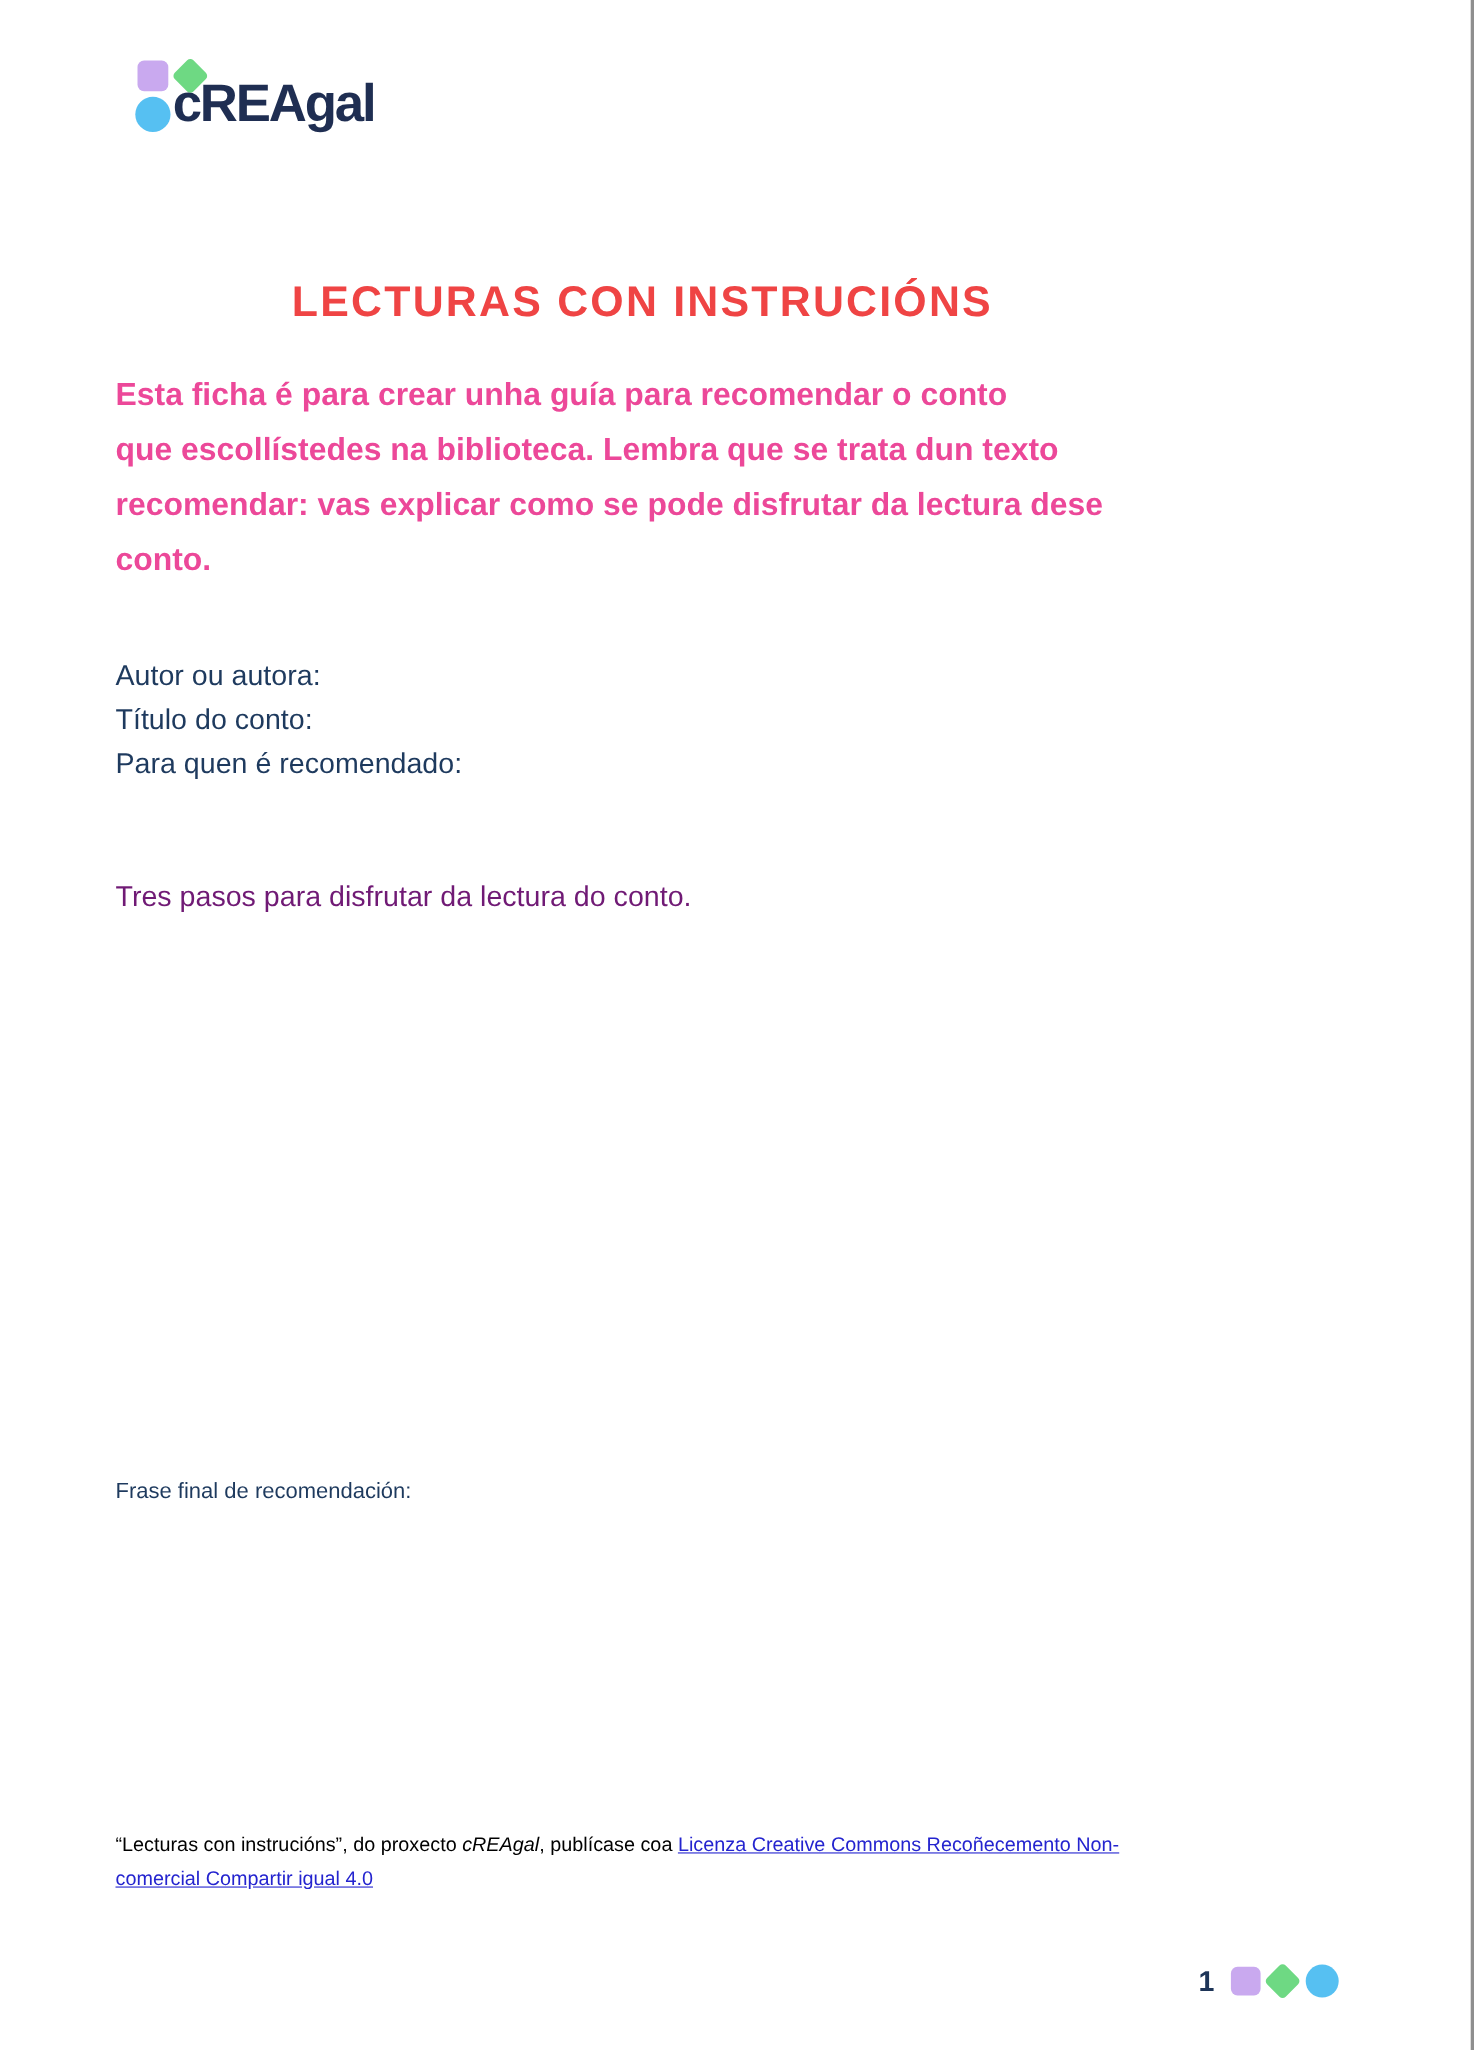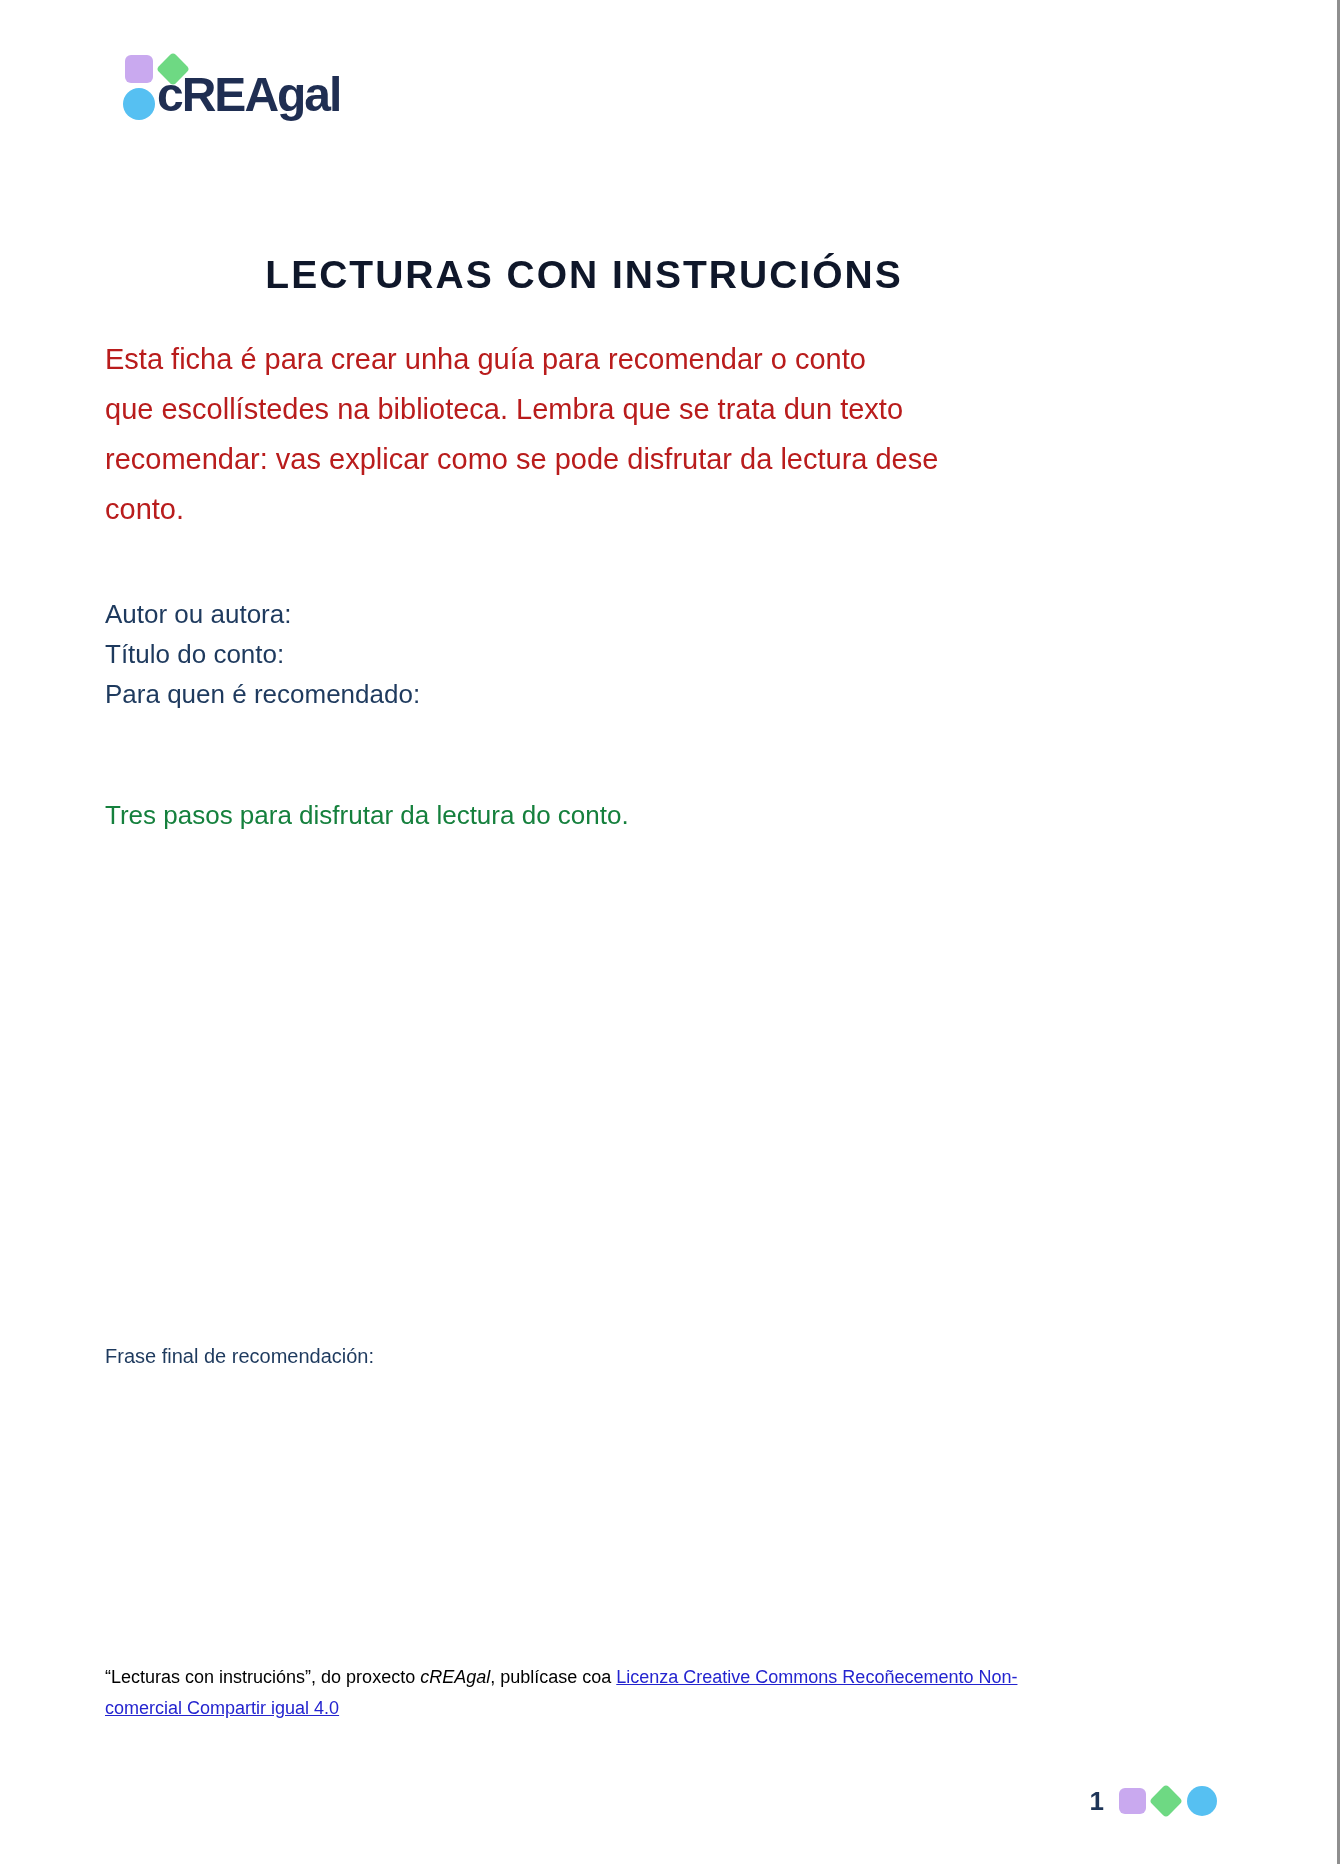--- a/index.html
+++ b/index.html
@@ -12,28 +12,28 @@
 
   
   .logo { position:absolute; left:0; top:0; width:400px; height:140px; }
   .logo-square { position:absolute; left:125px; top:55px; width:28px; height:28px; border-radius:6px; background:#c9a9ef; }
   .logo-diamond { position:absolute; left:161px; top:57px; width:24px; height:24px; border-radius:4px; background:#6ed983; transform:rotate(45deg); }
   .logo-circle { position:absolute; left:123px; top:88px; width:32px; height:32px; border-radius:50%; background:#56c0f2; }
   .logo-text { position:absolute; left:157px; top:70px; font-size:48px; font-weight:600; letter-spacing:-2px; color:#1f2e52; line-height:50px; }
 
   
   .doc-title { position:absolute; left:0; top:253px; width:1168px; text-align:center;
-               font-size:39px; font-weight:bold; letter-spacing:2px; color:#0f172a; }
+               font-size:39px; font-weight:bold; letter-spacing:2px; color:#ef4444; }
 
   .intro { position:absolute; left:105px; top:334px; width:1000px;
-           font-size:29px; font-weight:normal; color:#b91c1c; line-height:50px; }
+           font-size:29px; font-weight:bold; color:#ec4899; line-height:50px; }
 
   .fields { position:absolute; left:105px; top:594px; font-size:26px; color:#1e3a5e; line-height:40px; }
 
-  .steps-heading { position:absolute; left:105px; top:800px; font-size:26px; color:#15803d; }
+  .steps-heading { position:absolute; left:105px; top:800px; font-size:26px; color:#701a75; }
 
   .final-heading { position:absolute; left:105px; top:1345px; font-size:20px; color:#1e3a5e; }
 
   
   .license { position:absolute; left:105px; top:1662px; width:955px;
              font-size:18px; line-height:31px; color:#000000; }
   .license em { font-style:italic; }
   .license a { color:#2424cf; text-decoration:underline; cursor:pointer; }
 
   

